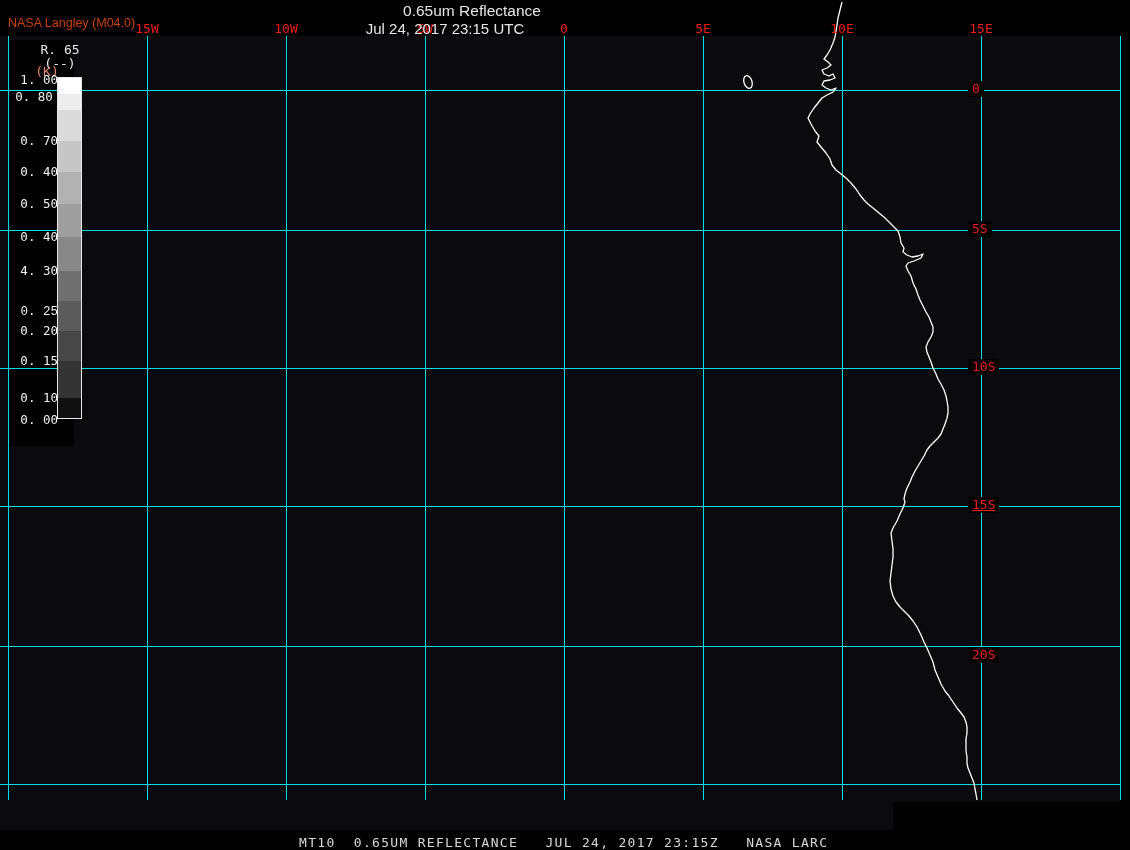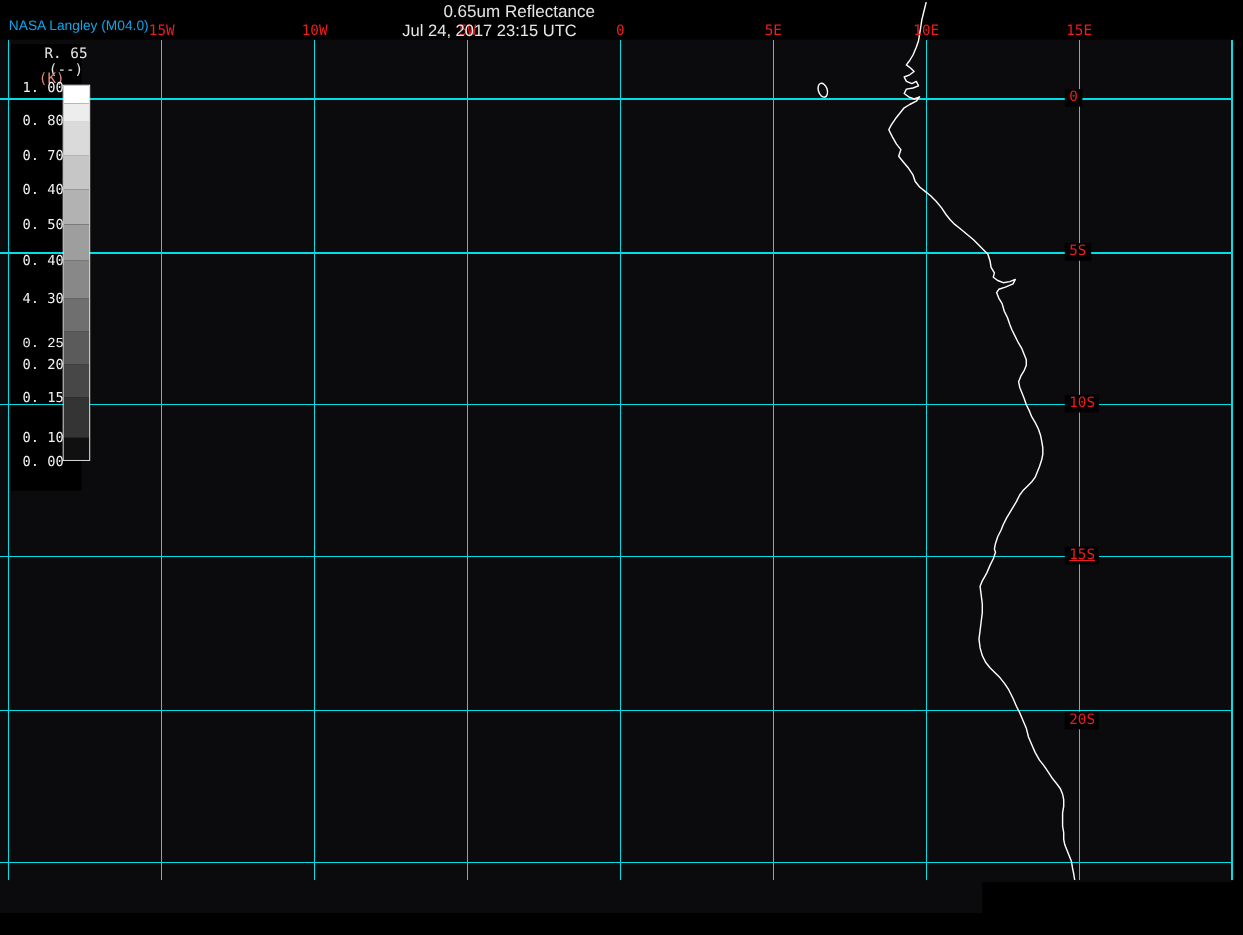--- a/index.html
+++ b/index.html
@@ -22,39 +22,39 @@
   
   #overlay{left:0;top:0;z-index:2;pointer-events:none;}
   
   .lonlab{position:absolute;top:21px;transform:translateX(-50%);color:#ee1c1c;
           font-family:"DejaVu Sans Mono", monospace;font-size:13px;z-index:4;white-space:pre;}
   .latlab{position:absolute;left:968px;background:#000;color:#ee1c1c;padding:1px 4px;
           font-family:"DejaVu Sans Mono", monospace;font-size:13px;line-height:14px;z-index:4;white-space:pre;}
   
   #title{left:472px;top:2px;transform:translateX(-50%);color:#e6e6e6;font-size:15.5px;z-index:5;white-space:pre;}
   #datetime{left:445px;top:20px;transform:translateX(-50%);color:#e6e6e6;font-size:15px;z-index:5;white-space:pre;}
-  #org{left:8px;top:16px;color:#0ea5e9;font-size:12.5px;z-index:5;white-space:pre;}
+  #org{left:8px;top:16px;color:#c2410c;font-size:12.5px;z-index:5;white-space:pre;}
   #footer{left:299px;top:835px;color:#d8d8d8;font-family:"DejaVu Sans Mono", monospace;
           font-size:13px;letter-spacing:1.3px;z-index:5;white-space:pre;}
 </style>
 </head>
 <body>
 
 <div id="screen">
 
   <div id="map-bg" class="abs"></div>
   <div id="limb-corner" class="abs"></div>
 
   <div id="colorbar-panel" class="abs">
     <div class="leg-head" style="left:18px;top:2px;">R. 65</div>
     <div class="leg-head" style="left:18px;top:16px;">(--)</div>
     <div class="leg-head" id="leg-k" style="left:17px;top:24px;">(K)</div>
     <div id="leg-ticks">
         <div class="leg-tick" style="top: 32px;">1. 00</div>
-        <div class="leg-tick" style="top: 62px;">0. 80</div>
+        <div class="leg-tick" style="top: 49px; text-align: center;">0. 80</div>
         <div class="leg-tick" style="top: 93px;">0. 70</div>
         <div class="leg-tick" style="top: 124px;">0. 40</div>
         <div class="leg-tick" style="top: 156px;">0. 50</div>
         <div class="leg-tick" style="top: 189px;">0. 40</div>
         <div class="leg-tick" style="top: 223px;">4. 30</div>
         <div class="leg-tick" style="top: 265px; font-family: Liberation Mono, monospace;">0. 25</div>
         <div class="leg-tick" style="top: 283px; text-align: right;">0. 20</div>
         <div class="leg-tick" style="top: 313px;">0. 15</div>
         <div class="leg-tick" style="top: 350px;">0. 10</div>
         <div class="leg-tick" style="top: 372px;">0. 00</div>
@@ -110,14 +110,15 @@
       <div class="latlab" style="top: 221px;">5S</div>
       <div class="latlab" style="top: 359px;">10S</div>
       <div class="latlab" style="top: 497px; text-decoration: underline;">15S</div>
       <div class="latlab" style="top: 627px; margin-top: 20px;">20S</div>
     </div>
 
   <div id="title" class="abs">0.65um Reflectance</div>
   <div id="datetime" class="abs">Jul 24, 2017 23:15 UTC</div>
   <div id="org" class="abs">NASA Langley (M04.0)</div>
 
+  <div id="footer" class="abs">MT10  0.65UM REFLECTANCE   JUL 24, 2017 23:15Z   NASA LARC</div>
 
 </div>
 
 </body></html>

